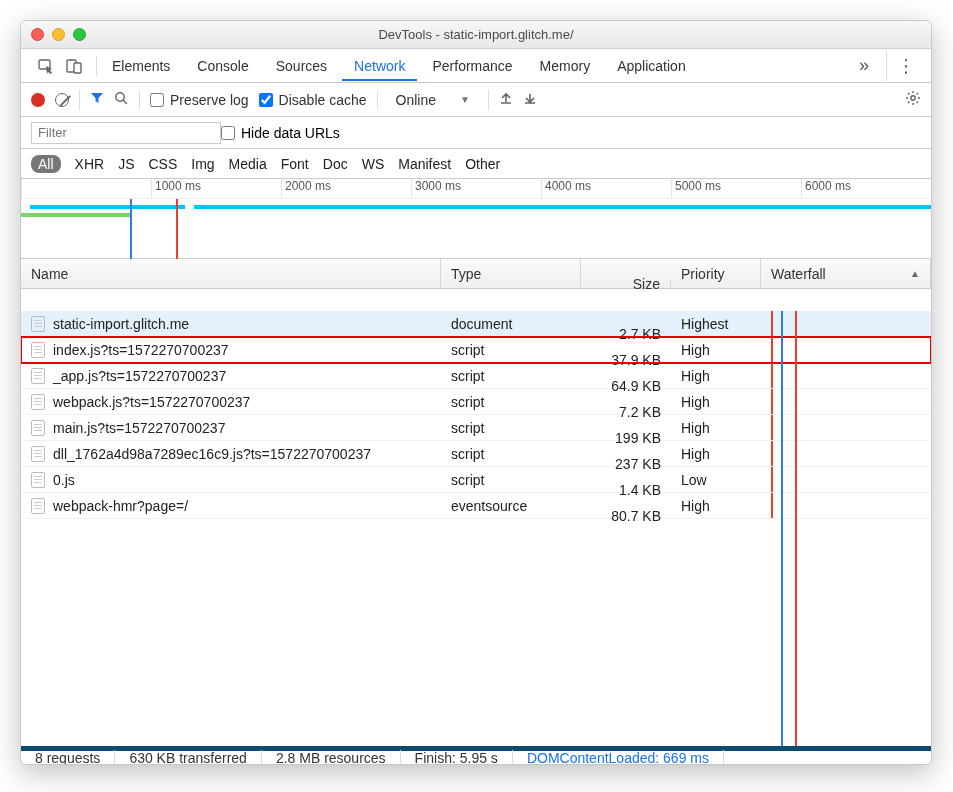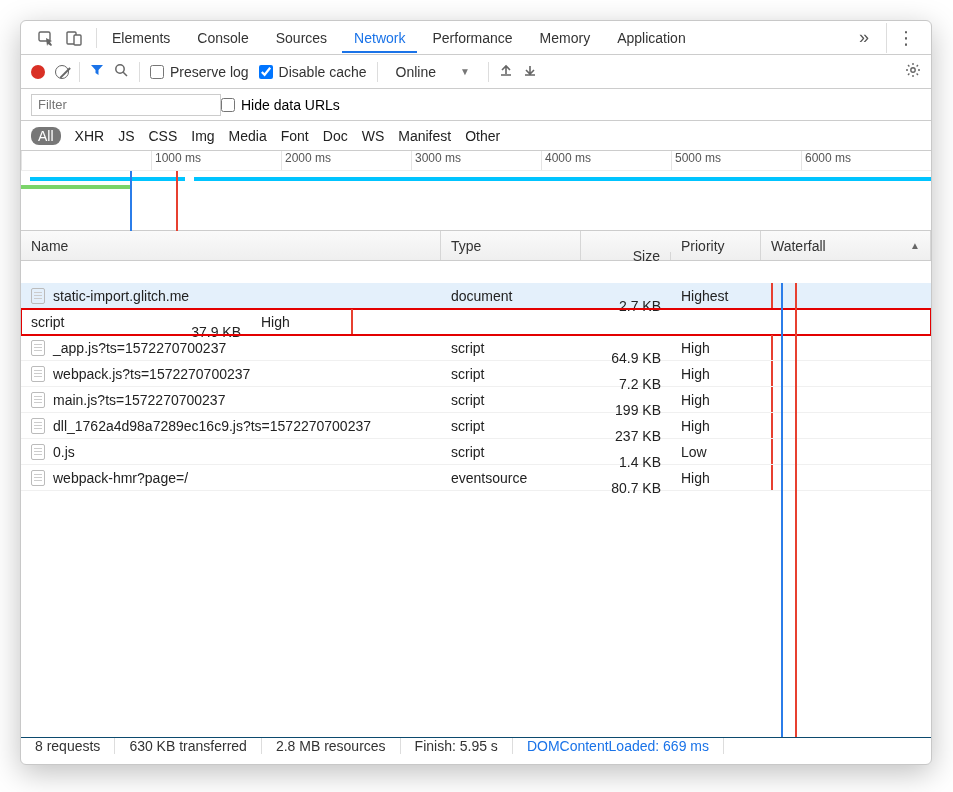--- a/index.html
+++ b/index.html
@@ -107,31 +107,39 @@
 .wf-cell{position:relative;height:100%;}
 .wf-bar{position:absolute;top:7px;height:12px;border-radius:1px;}
 .wf-g{background:#67c966;}
 .wf-c{background:#00c4ff;}
 .wf-vb{position:absolute;top:0;bottom:0;width:2px;background:#2b7de9;}
 .wf-vr{position:absolute;top:0;bottom:0;width:2px;background:#e74030;}
 
 .wf-col-lines{position:absolute;top:0;bottom:0;right:0;width:170px;}
 
 
-.status{height:27px;border-top:1px solid #0c4a6e;display:flex;align-items:flex-start;font-size:14px;color:#333;}
+.status{height:18px;border-top:5px solid #0c4a6e;display:flex;align-items:center;font-size:14px;color:#333;}
 .st{padding:0 14px;border-right:1px solid #ddd;white-space:nowrap;}
 .st.blue{color:#1a73e8;}
 .st.red{color:#d93025;}
 .st:last-child{border-right:none;margin-top:40px;}
 </style>
 </head>
 <body>
 
 <div class="window">
 
+  <div class="titlebar">
+    <div class="traffic">
+      <span class="t-close"></span>
+      <span class="t-min"></span>
+      <span class="t-max"></span>
+    </div>
+    <span>DevTools - static-import.glitch.me/</span>
+  </div>
 
   <div class="tabs">
     <div class="tab-icons">
       <div class="ib">
         <svg width="16" height="16" viewBox="0 0 16 16">
             <rect x="1" y="2" width="11" height="9" rx="1.5" fill="none" stroke="#666" stroke-width="1.4"></rect>
             <path d="M8 8 l6 3 -2 1 2 3 -1 1 -3-2 -1 2z" fill="#666"></path>
           </svg>
       </div>
       <div class="ib">
@@ -274,20 +282,24 @@
           <div class="td c-prio">Highest</div>
           <div class="td c-wf">
             <div class="wf-cell">
               <div class="wf-bar wf-g" style="left:2%;width:4%"></div>
               <div class="wf-vb" style="left:12%"></div>
               <div class="wf-vr" style="left:20%"></div>
             </div>
           </div>
         </div>
         <div class="row hl">
+          <div class="td c-name">
+            <span class="file-icn"></span>
+            <span>index.js?ts=1572270700237</span>
+          </div>
           <div class="td c-type">script</div>
           <div class="td c-size">37.9 KB</div>
           <div class="td c-prio">High</div>
           <div class="td c-wf">
             <div class="wf-cell">
               <div class="wf-bar wf-g" style="left:4%;width:4%"></div>
               <div class="wf-vb" style="left:12%"></div>
               <div class="wf-vr" style="left:20%"></div>
             </div>
           </div>

